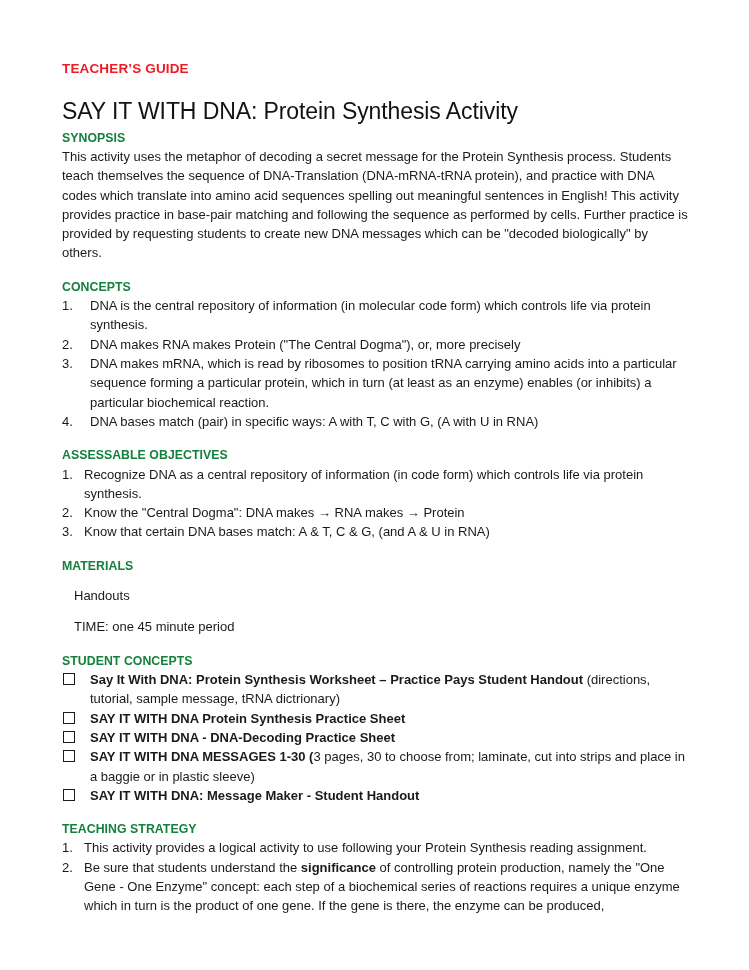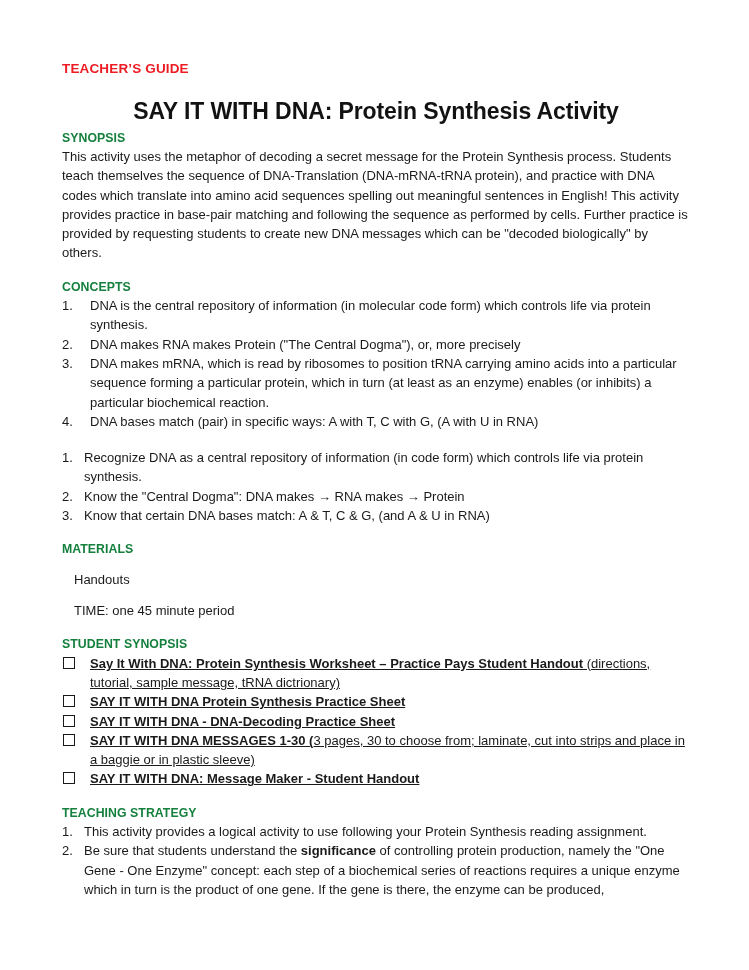--- a/index.html
+++ b/index.html
@@ -32,26 +32,25 @@
     font-size: 13.5px;
     font-weight: bold;
     letter-spacing: 0.15px;
     margin: 0 0 22px 0;
     line-height: 1.1;
   }
 
   
   .doc-title {
     font-size: 23px;
-    font-weight: bold;
+    font-weight: normal;
     line-height: 1.12;
     margin: 0 0 6px 0;
     letter-spacing: -0.1px;
     color: #121212;
-    text-align: center;
   }
   .byline {
     font-size: 13px;
     line-height: 1.2;
     margin: 0 0 22px 0;
     color: #1a1a1a;
   }
 
   
   .section {
@@ -109,21 +108,20 @@
     width: 24px;
   }
 
   
   ul.check-list {
     list-style: none;
     margin: 0;
     padding: 0;
     font-size: 13px;
     line-height: 1.485;
-    text-decoration: underline;
   }
   ul.check-list > li {
     position: relative;
     padding-left: 28px;
     margin: 0;
   }
   ul.check-list > li .checkbox-glyph {
     position: absolute;
     left: 1px;
     top: 3px;
@@ -166,20 +164,21 @@
           <span>DNA makes mRNA, which is read by ribosomes to position tRNA carrying amino acids into a particular sequence forming a particular protein, which in turn (at least as an enzyme) enables (or inhibits) a particular biochemical reaction.</span>
         </li>
         <li>
           <span class="num">4.</span>
           <span>DNA bases match (pair) in specific ways: A with T, C with G, (A with U in RNA)</span>
         </li>
       </ol>
     </div>
 
     <div class="section">
+      <div class="section-heading">ASSESSABLE OBJECTIVES</div>
       <ol class="num-list">
         <li>
           <span class="num">1.</span>
           <span>Recognize DNA as a central repository of information (in code form) which controls life via protein synthesis.</span>
         </li>
         <li>
           <span class="num">2.</span>
           <span>Know the "Central Dogma": DNA makes → RNA makes → Protein</span>
         </li>
         <li>
@@ -189,21 +188,21 @@
       </ol>
     </div>
 
     <div class="section">
       <div class="section-heading">MATERIALS</div>
       <div class="plain-line">Handouts</div>
       <div class="plain-line">TIME: one 45 minute period</div>
     </div>
 
     <div class="section">
-      <div class="section-heading">STUDENT SYNOPSIS</div>
+      <div class="section-heading">STUDENT CONCEPTS</div>
       <ul class="check-list">
         <li>
           <span class="checkbox-glyph"></span>
           <span class="b">Say It With DNA: Protein Synthesis Worksheet – Practice Pays Student Handout</span><span> (directions, tutorial, sample message, tRNA dictrionary)</span>
         </li>
         <li>
           <span class="checkbox-glyph"></span>
           <span class="b">SAY IT WITH DNA Protein Synthesis Practice Sheet</span><span></span>
         </li>
         <li>

